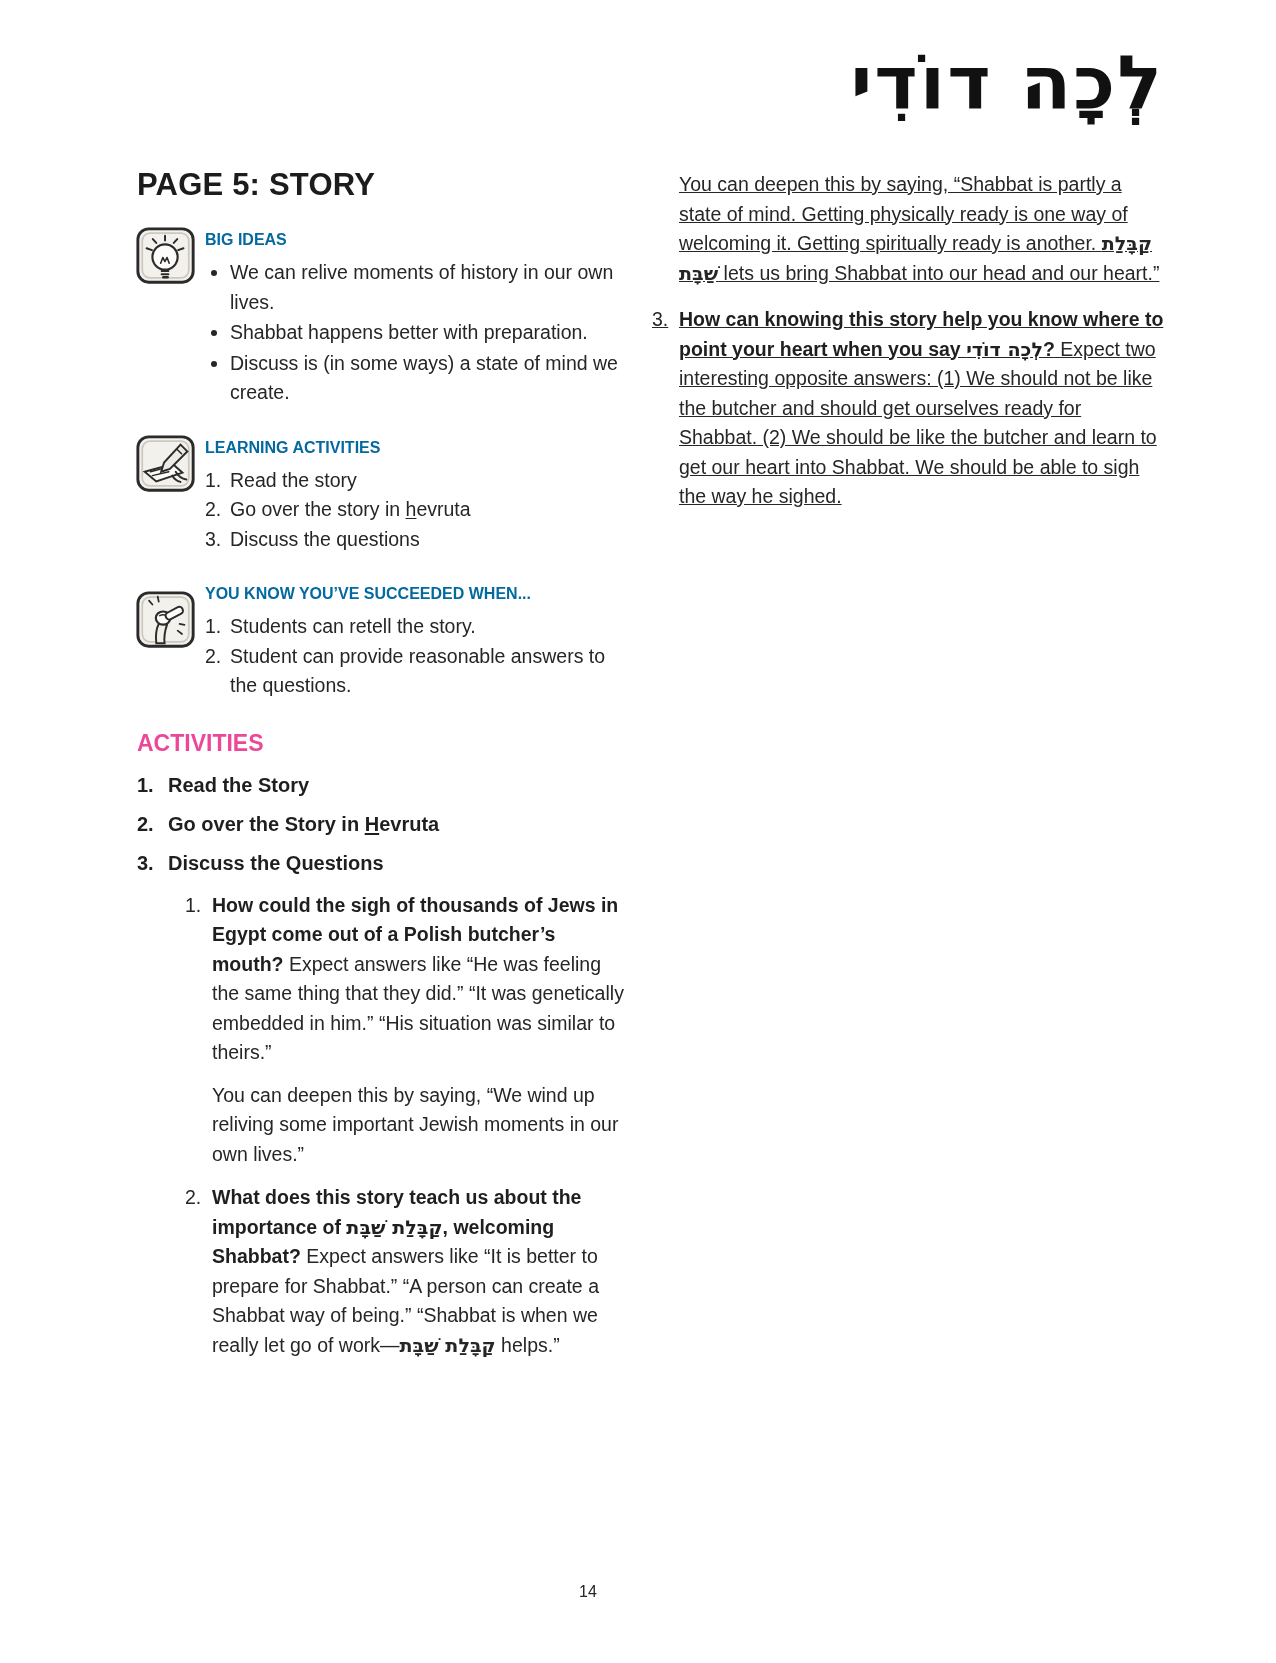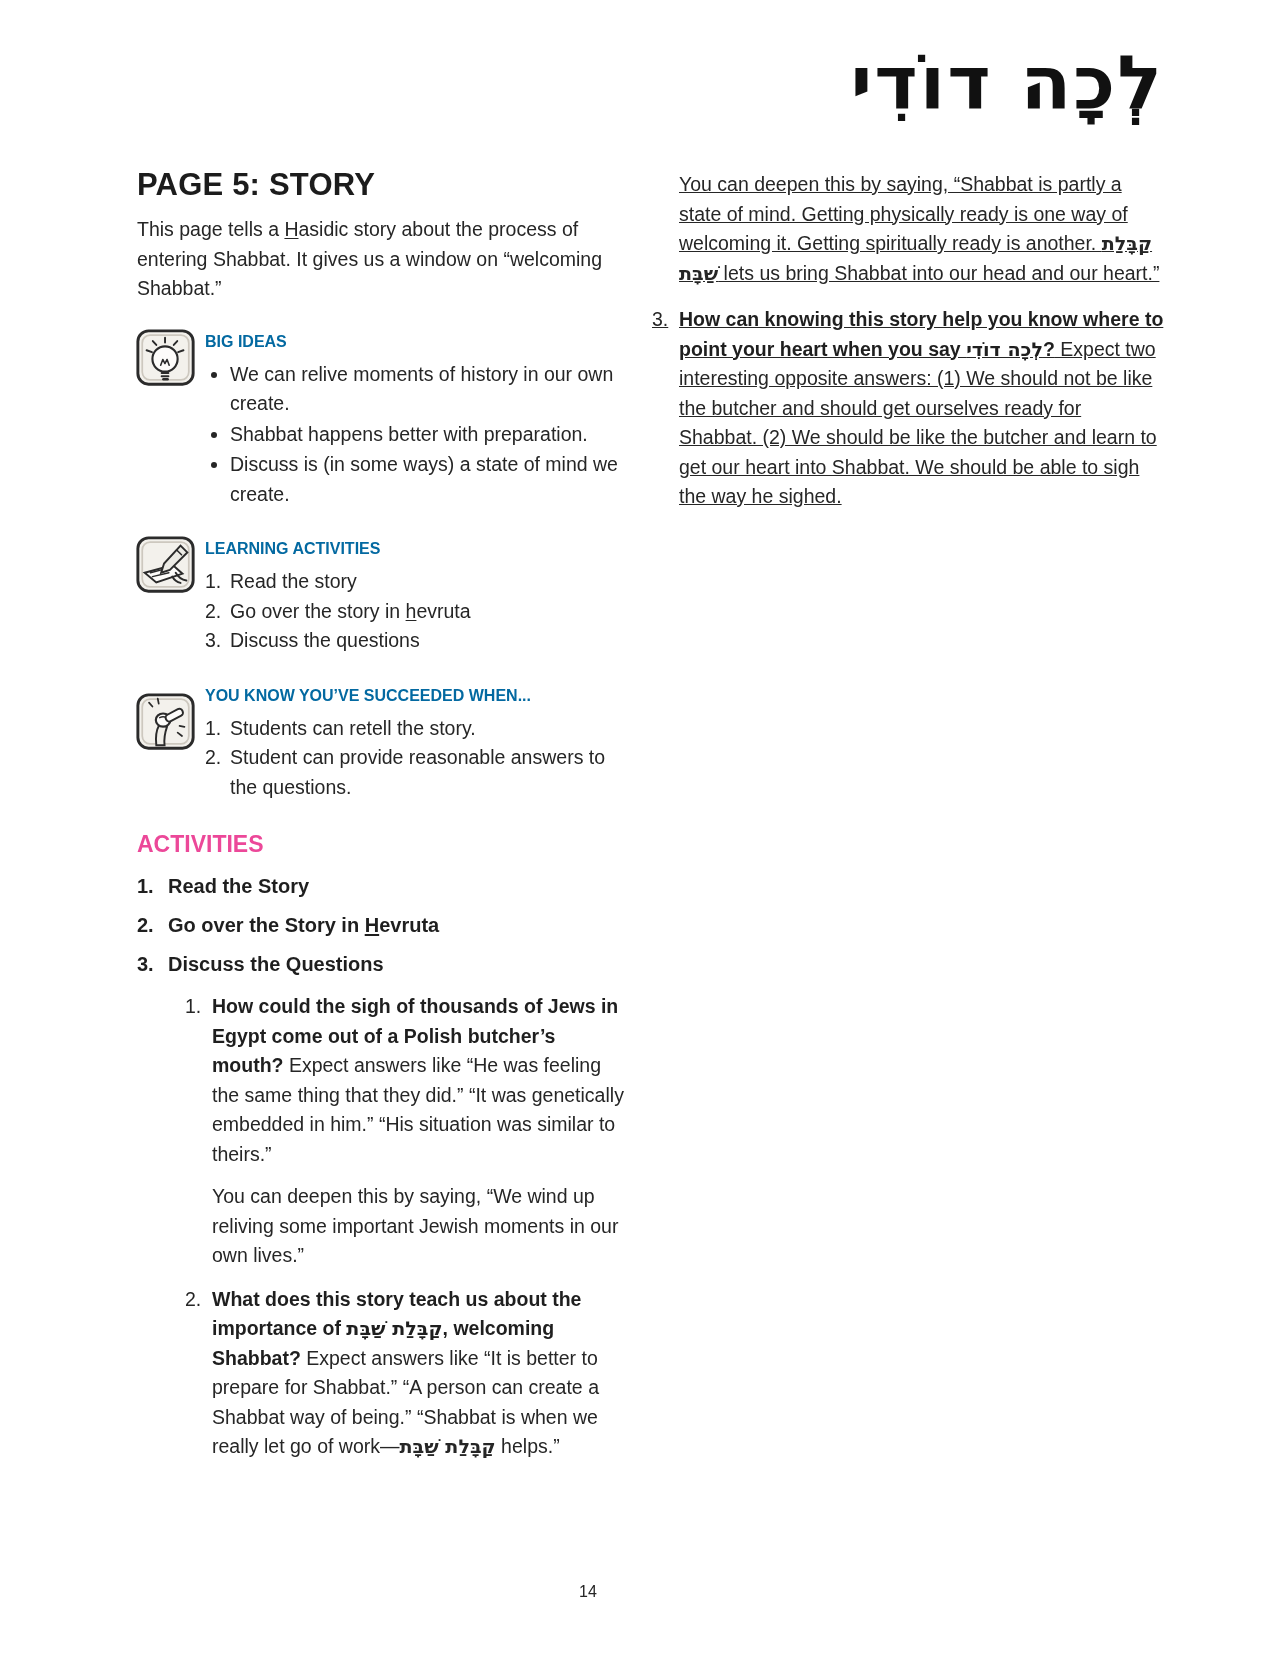--- a/index.html
+++ b/index.html
@@ -87,37 +87,36 @@
 <body>
 
 <div class="page">
 
   <div class="hebrew-title">לְכָה דוֹדִי</div>
 
   <div class="col-left body-text">
 
     <h1 class="page-title">PAGE 5: STORY</h1>
 
-    <p class="intro">This page tells a <u>H</u>asidic story about the process of entering Shabbat. It gives us a window on “welcoming Shabbat.”</p>
 
     <div class="section">
       <span class="icon-box">
         <svg viewBox="0 0 66 66" width="64" height="64">
           <rect x="4" y="5" width="57" height="55" rx="11" fill="#f3f1ec" stroke="#2b2b2b" stroke-width="3"></rect>
           <rect x="8.5" y="9.5" width="48" height="46" rx="8" fill="none" stroke="#cdc8bf" stroke-width="1.8"></rect>
           <circle cx="32" cy="34" r="13" fill="#fdfcfa" stroke="#2b2b2b" stroke-width="2.2"></circle>
           <path class="sk" d="M27.5 40.5 l2.2 -6 2.2 4.2 2.2 -4.2 2.2 6" stroke-width="1.6"></path>
           <path class="sk" d="M28.5 48.5 h7 M28.5 51.8 h7" stroke-width="2"></path>
           <path class="sk" d="M30.3 55 h4.4" stroke-width="2.6"></path>
           <path class="sk" d="M32 17 v-5 M23 19.5 l-3.6 -4 M41 19.5 l3.6 -4 M18.5 27 l-5.5 -2 M45.5 27 l5.5 -2" stroke-width="2"></path>
         </svg>
       </span>
       <div class="section-title">BIG IDEAS</div>
       <ul class="bullets">
-        <li>We can relive moments of history in our own create.</li>
+        <li>We can relive moments of history in our own lives.</li>
         <li>Shabbat happens better with preparation.</li>
         <li>Discuss is (in some ways) a state of mind we create.</li>
       </ul>
     </div>
 
     <div class="section">
       <span class="icon-box">
         <svg viewBox="0 0 66 66" width="64" height="64">
           <rect x="4" y="5" width="57" height="55" rx="11" fill="#f3f1ec" stroke="#2b2b2b" stroke-width="3"></rect>
           <rect x="8.5" y="9.5" width="48" height="46" rx="8" fill="none" stroke="#cdc8bf" stroke-width="1.8"></rect>

